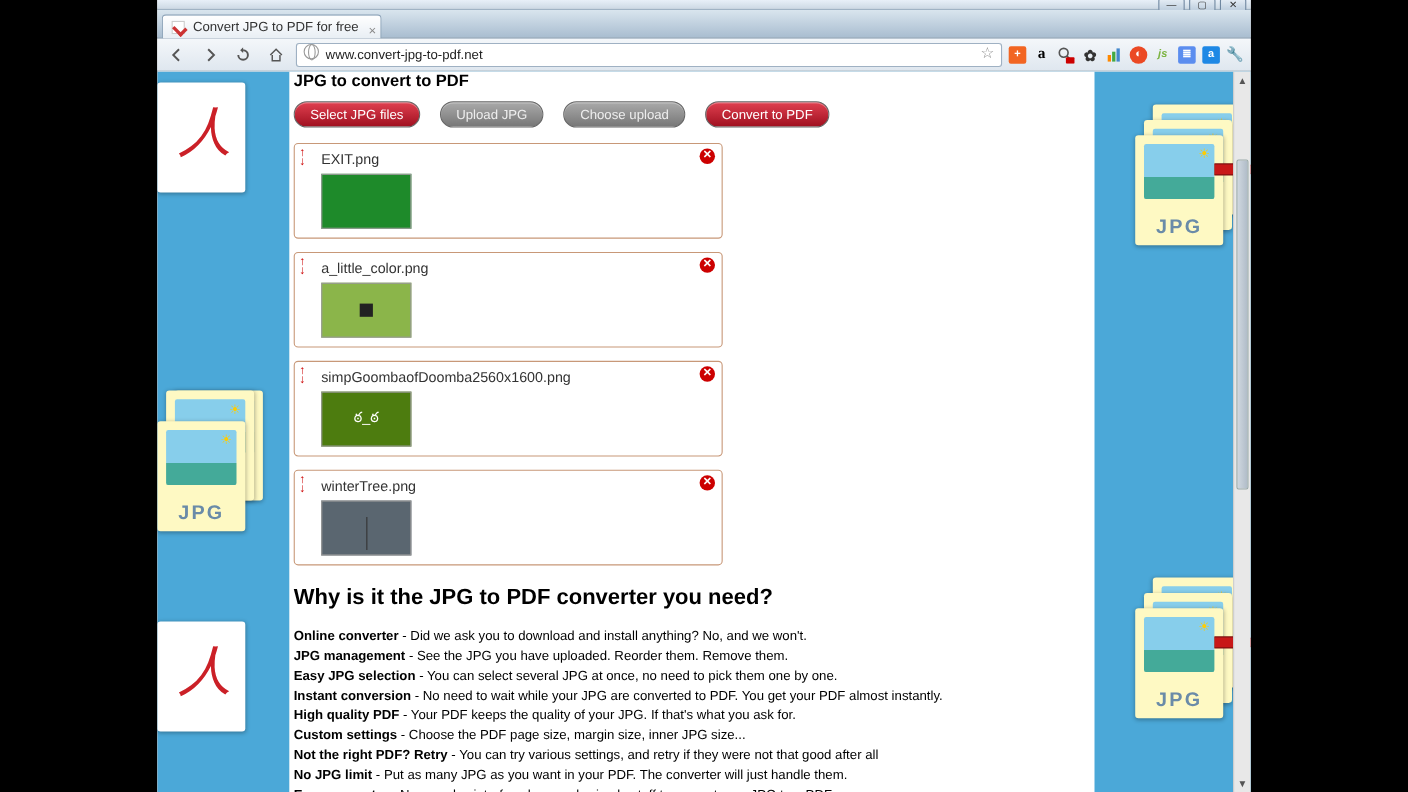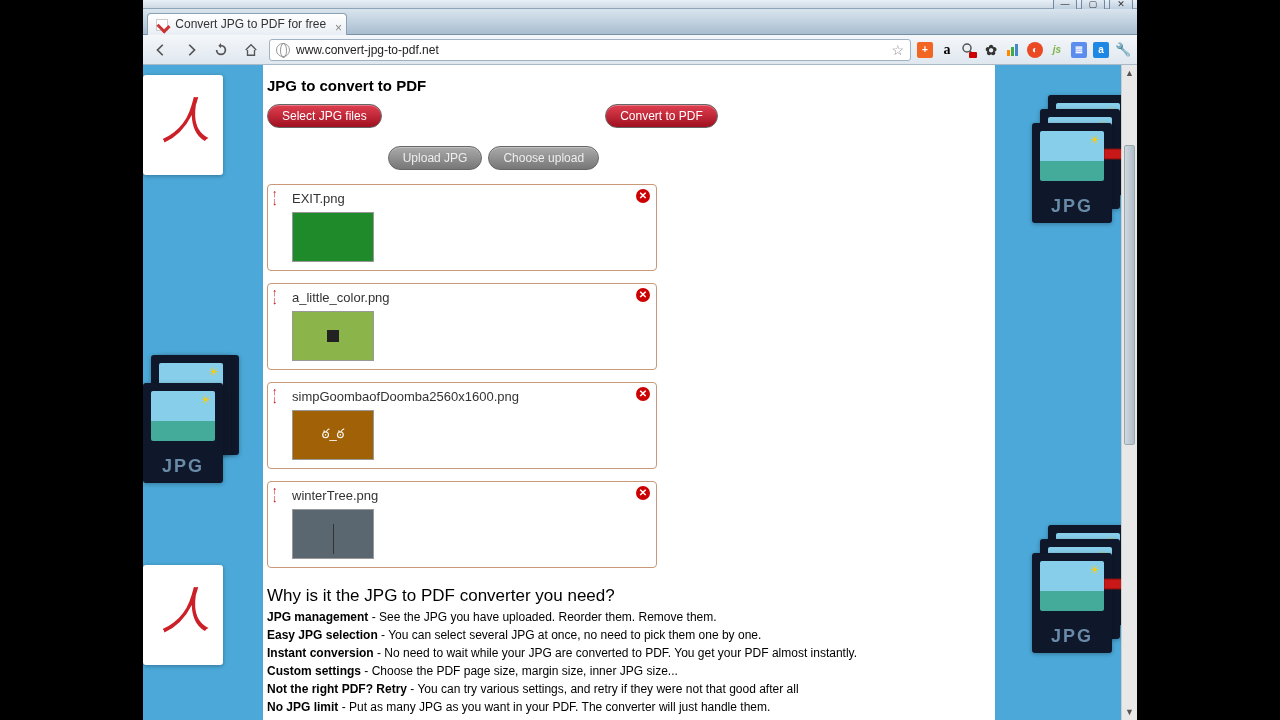--- a/index.html
+++ b/index.html
@@ -18,64 +18,64 @@
 .tabstrip { height: 26px; background: linear-gradient(to bottom, #d9e5ee, #a9bdd0); border-bottom: 1px solid #7890a6; position: relative; padding-left: 4px; }
 .tab { display: inline-block; height: 22px; margin-top: 4px; background: linear-gradient(to bottom, #fff, #e8eef4); border: 1px solid #8aa0b5; border-bottom: none; border-radius: 4px 4px 0 0; padding: 0 20px 0 8px; line-height: 21px; font-size: 12px; color: #333; position: relative; min-width: 170px; }
 .tab .favicon { display: inline-block; width: 12px; height: 12px; background: #fff; border: 1px solid #ccc; vertical-align: middle; margin-right: 4px; position: relative; }
 .tab .favicon::after { content: ""; position: absolute; left: 2px; top: 1px; width: 6px; height: 8px; border-left: 3px solid #c33; border-bottom: 3px solid #c33; transform: rotate(-45deg); }
 .tab .tclose { position: absolute; right: 4px; top: 4px; font-size: 12px; color: #888; }
 
 
 .toolbar { height: 30px; background: linear-gradient(to bottom, #f4f7fa, #dfe7ef); border-bottom: 1px solid #aab9c7; display: flex; align-items: center; padding: 0 6px; gap: 6px; }
 .nav-btn { width: 24px; height: 22px; display: flex; align-items: center; justify-content: center; color: #555; border-radius: 3px; }
 .nav-btn svg { width: 14px; height: 14px; }
-.omnibox { flex: 1; height: 22px; background: #fff; border: 1px solid #9fb1c3; border-radius: 3px; display: flex; align-items: center; padding: 0 6px; }
+.omnibox { flex: 1; height: 22px; background: #fff; border: 1px solid #9fb1c3; border-radius: 3px; display: flex; padding: 0 6px; }
 .omnibox .globe { width: 14px; height: 14px; border: 1px solid #999; border-radius: 50%; margin-right: 6px; position: relative; }
 .omnibox .globe::before { content: ""; position: absolute; left: 3px; top: -1px; width: 5px; height: 13px; border: 1px solid #999; border-radius: 50%; }
 .omnibox input { border: none; outline: none; flex: 1; font-size: 12px; color: #222; background: transparent; }
 .omnibox .star { color: #888; font-size: 14px; }
 .ext-icons { display: flex; gap: 6px; align-items: center; }
 .ext { width: 16px; height: 16px; border-radius: 2px; font-size: 10px; text-align: center; line-height: 16px; font-weight: bold; }
 
 
 .page { position: relative; height: calc(720px - 9px - 26px - 30px); overflow: hidden; }
 .page-bg { position: absolute; inset: 0; background: #4ba8d8; }
-.page-content { position: absolute; left: 120px; top: 0; width: 732px; height: 100%; background: #fff; padding: 12px 0 0 0; overflow: hidden; }
+.page-content { position: absolute; left: 120px; top: 0; width: 732px; height: 100%; background: #fff; padding: 0 0 0 0; overflow: hidden; }
 
 
 .side-deco { position: absolute; width: 115px; }
 .side-deco.left1 { left: 0; top: 10px; }
 .side-deco.left2 { left: 0; top: 290px; }
 .side-deco.left3 { left: 0; top: 500px; }
 .side-deco.right1 { right: -10px; top: 30px; }
 .side-deco.right2 { right: -10px; top: 460px; }
 .deco-stack { width: 95px; height: 130px; position: relative; }
-.deco-page { position: absolute; width: 80px; height: 100px; background: #0f172a; border-radius: 3px; box-shadow: 0 1px 4px rgba(0,0,0,0.3); }
+.deco-page { position: absolute; width: 80px; height: 100px; background: #fef9c3; border-radius: 3px; box-shadow: 0 1px 4px rgba(0,0,0,0.3); }
 .deco-page .pic { position: absolute; left: 8px; top: 8px; right: 8px; height: 50px; background: linear-gradient(to bottom, #87ceeb 60%, #4a9 60%); border-radius: 2px; }
 .deco-page .pic::after { content: "☀"; position: absolute; right: 4px; top: 2px; color: #ffcc00; font-size: 12px; }
 .deco-label { position: absolute; bottom: 6px; left: 0; right: 0; text-align: center; font-size: 18px; color: #6a8ba8; font-weight: bold; letter-spacing: 2px; }
 .red-arrow { position: absolute; width: 40px; height: 30px; }
 .red-arrow svg { width: 100%; height: 100%; }
 .pdf-page { position: absolute; width: 80px; height: 100px; background: #fff; border-radius: 3px; box-shadow: 0 1px 4px rgba(0,0,0,0.3); }
 .pdf-page .pdf-sym { position: absolute; left: 20px; top: 12px; font-size: 48px; color: #cb2027; font-family: Georgia, serif; font-style: italic; }
 
 
 h3.section { font-size: 15px; font-weight: bold; color: #000; margin: 0 0 10px 0; }
-.btnrow { display: flex; gap: 6px; margin-bottom: 14px; }
+.btnrow { display: flex; gap: 18px; margin-bottom: 14px; align-items: center; }
 .pill { height: 24px; padding: 0 14px; border-radius: 12px; border: 1px solid #666; font-size: 12px; color: #fff; line-height: 22px; cursor: pointer; background: linear-gradient(to bottom, #e04050, #a01020); box-shadow: inset 0 1px 0 rgba(255,255,255,0.3); }
-.pill.gray { background: linear-gradient(to bottom, #aaa, #777); color: #eee; margin-top: 42px; }
+.pill.gray { background: linear-gradient(to bottom, #aaa, #777); color: #eee; }
 
 .file-card { width: 390px; border: 1px solid #c89878; border-radius: 4px; margin-bottom: 12px; padding: 6px 8px 8px 8px; position: relative; background: #fff; }
 .file-card .arrows { position: absolute; left: 4px; top: 4px; display: flex; flex-direction: column; gap: 0; line-height: 8px; font-size: 11px; color: #c00; font-weight: bold; }
 .file-card .fname { margin-left: 16px; font-size: 13px; color: #333; }
 .file-card .remove { position: absolute; right: 6px; top: 4px; width: 14px; height: 14px; background: #c00; color: #fff; border-radius: 50%; font-size: 10px; text-align: center; line-height: 13px; font-weight: bold; }
 .file-card .thumb { width: 82px; height: 50px; margin: 6px 0 0 16px; border: 1px solid #999; display: flex; align-items: center; justify-content: center; font-size: 11px; color: #fff; }
 
 .why { margin-top: 18px; }
-.why h3 { font-size: 17px; font-weight: normal; color: #000; margin-bottom: 2px; }
+.why h3 { font-size: 20px; font-weight: bold; color: #000; margin-bottom: 14px; }
 .why p { font-size: 12px; color: #000; line-height: 1.5; }
 .why p b { font-weight: bold; }
 
 .content-inner { padding-left: 4px; }
 
 
 .vscroll { position: absolute; right: 0; top: 0; bottom: 0; width: 16px; background: #e8e8e8; border-left: 1px solid #ccc; }
 .vscroll .vthumb { position: absolute; left: 2px; right: 2px; top: 80px; height: 300px; background: linear-gradient(to right, #d0d8e0, #b0bcc8); border: 1px solid #9aa; border-radius: 2px; }
 .vscroll .varr { position: absolute; left: 0; right: 0; height: 16px; text-align: center; font-size: 9px; color: #555; line-height: 16px; }
 .vscroll .varr.up { top: 0; }
@@ -247,43 +247,45 @@
                     <span style="width:12px;height:12px;background:#222;display:inline-block"></span>
                   </div>
                 </div>
                 <div class="file-card">
                   <div class="arrows">
                     <span>↑</span>
                     <span>↓</span>
                   </div>
                   <div class="fname">simpGoombaofDoomba2560x1600.png</div>
                   <div class="remove">✕</div>
-                  <div class="thumb" style="background:#a16207">
+                  <div class="thumb" style="background:#4d7c0f">
                     <span style="font-size:13px">ఠ_ఠ</span>
                   </div>
                 </div>
                 <div class="file-card">
                   <div class="arrows">
                     <span>↑</span>
                     <span>↓</span>
                   </div>
                   <div class="fname">winterTree.png</div>
                   <div class="remove">✕</div>
                   <div class="thumb" style="background:#5a6670">
                     <span style="position:absolute;width:1px;height:30px;background:#333;margin-top:10px"></span>
                   </div>
                 </div>
               </div>
 
           <div class="why">
             <h3>Why is it the JPG to PDF converter you need?</h3>
             <div id="why-list">
+                  <p><b>Online converter</b> - Did we ask you to download and install anything? No, and we won't.</p>
                   <p><b>JPG management</b> - See the JPG you have uploaded. Reorder them. Remove them.</p>
                   <p><b>Easy JPG selection</b> - You can select several JPG at once, no need to pick them one by one.</p>
                   <p><b>Instant conversion</b> - No need to wait while your JPG are converted to PDF. You get your PDF almost instantly.</p>
+                  <p><b>High quality PDF</b> - Your PDF keeps the quality of your JPG. If that's what you ask for.</p>
                   <p><b>Custom settings</b> - Choose the PDF page size, margin size, inner JPG size...</p>
                   <p><b>Not the right PDF? Retry</b> - You can try various settings, and retry if they were not that good after all</p>
                   <p><b>No JPG limit</b> - Put as many JPG as you want in your PDF. The converter will just handle them.</p>
                   <p><b>Easy converter</b> - No complex interface here, only simple stuff to convert your JPG to a PDF.</p>
                 </div>
           </div>
         </div>
       </div>
 
       <div class="vscroll">

